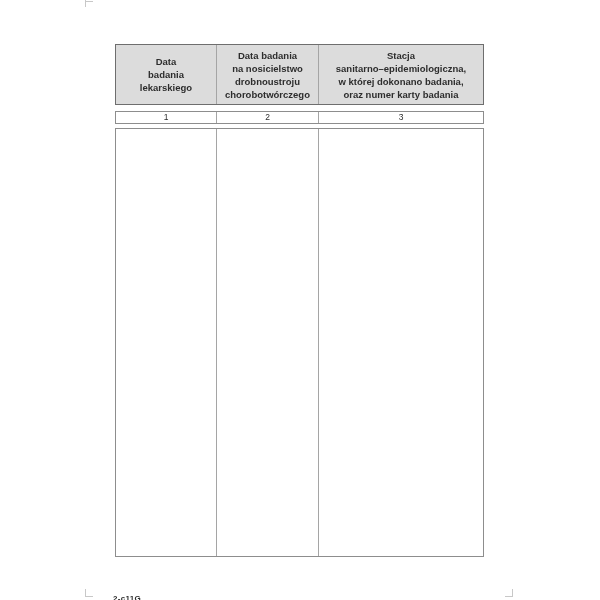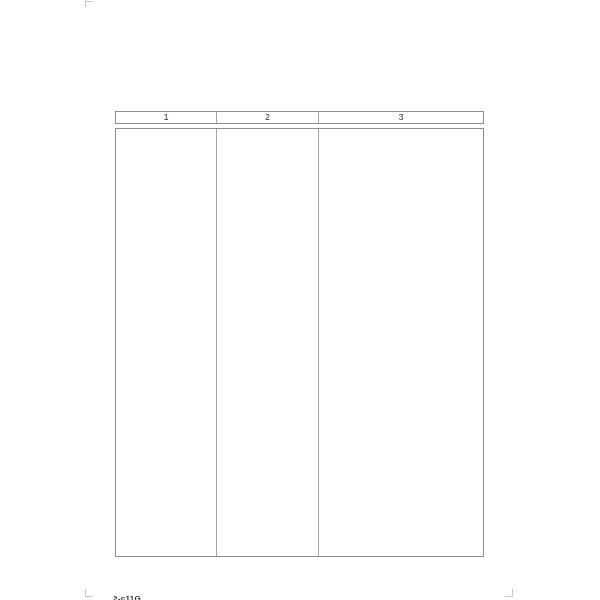--- a/index.html
+++ b/index.html
@@ -103,20 +103,33 @@
 
 <div class="sheet">
 
   <span class="mark mark-top-v"></span>
   <span class="mark mark-top-h"></span>
   <span class="mark mark-bl-v"></span>
   <span class="mark mark-bl-h"></span>
   <span class="mark mark-br-v"></span>
   <span class="mark mark-br-h"></span>
 
+  <div class="thead">
+    <div class="th col1">Data
+badania
+lekarskiego</div>
+    <div class="th col2">Data badania
+na nosicielstwo
+drobnoustroju
+chorobotwórczego</div>
+    <div class="th col3">Stacja
+sanitarno–epidemiologiczna,
+w której dokonano badania,
+oraz numer karty badania</div>
+  </div>
 
   <div class="tnums">
     <div class="tn col1">1</div>
     <div class="tn col2">2</div>
     <div class="tn col3">3</div>
   </div>
 
   <div class="tbody">
     <div class="tb col1"></div>
     <div class="tb col2"></div>

